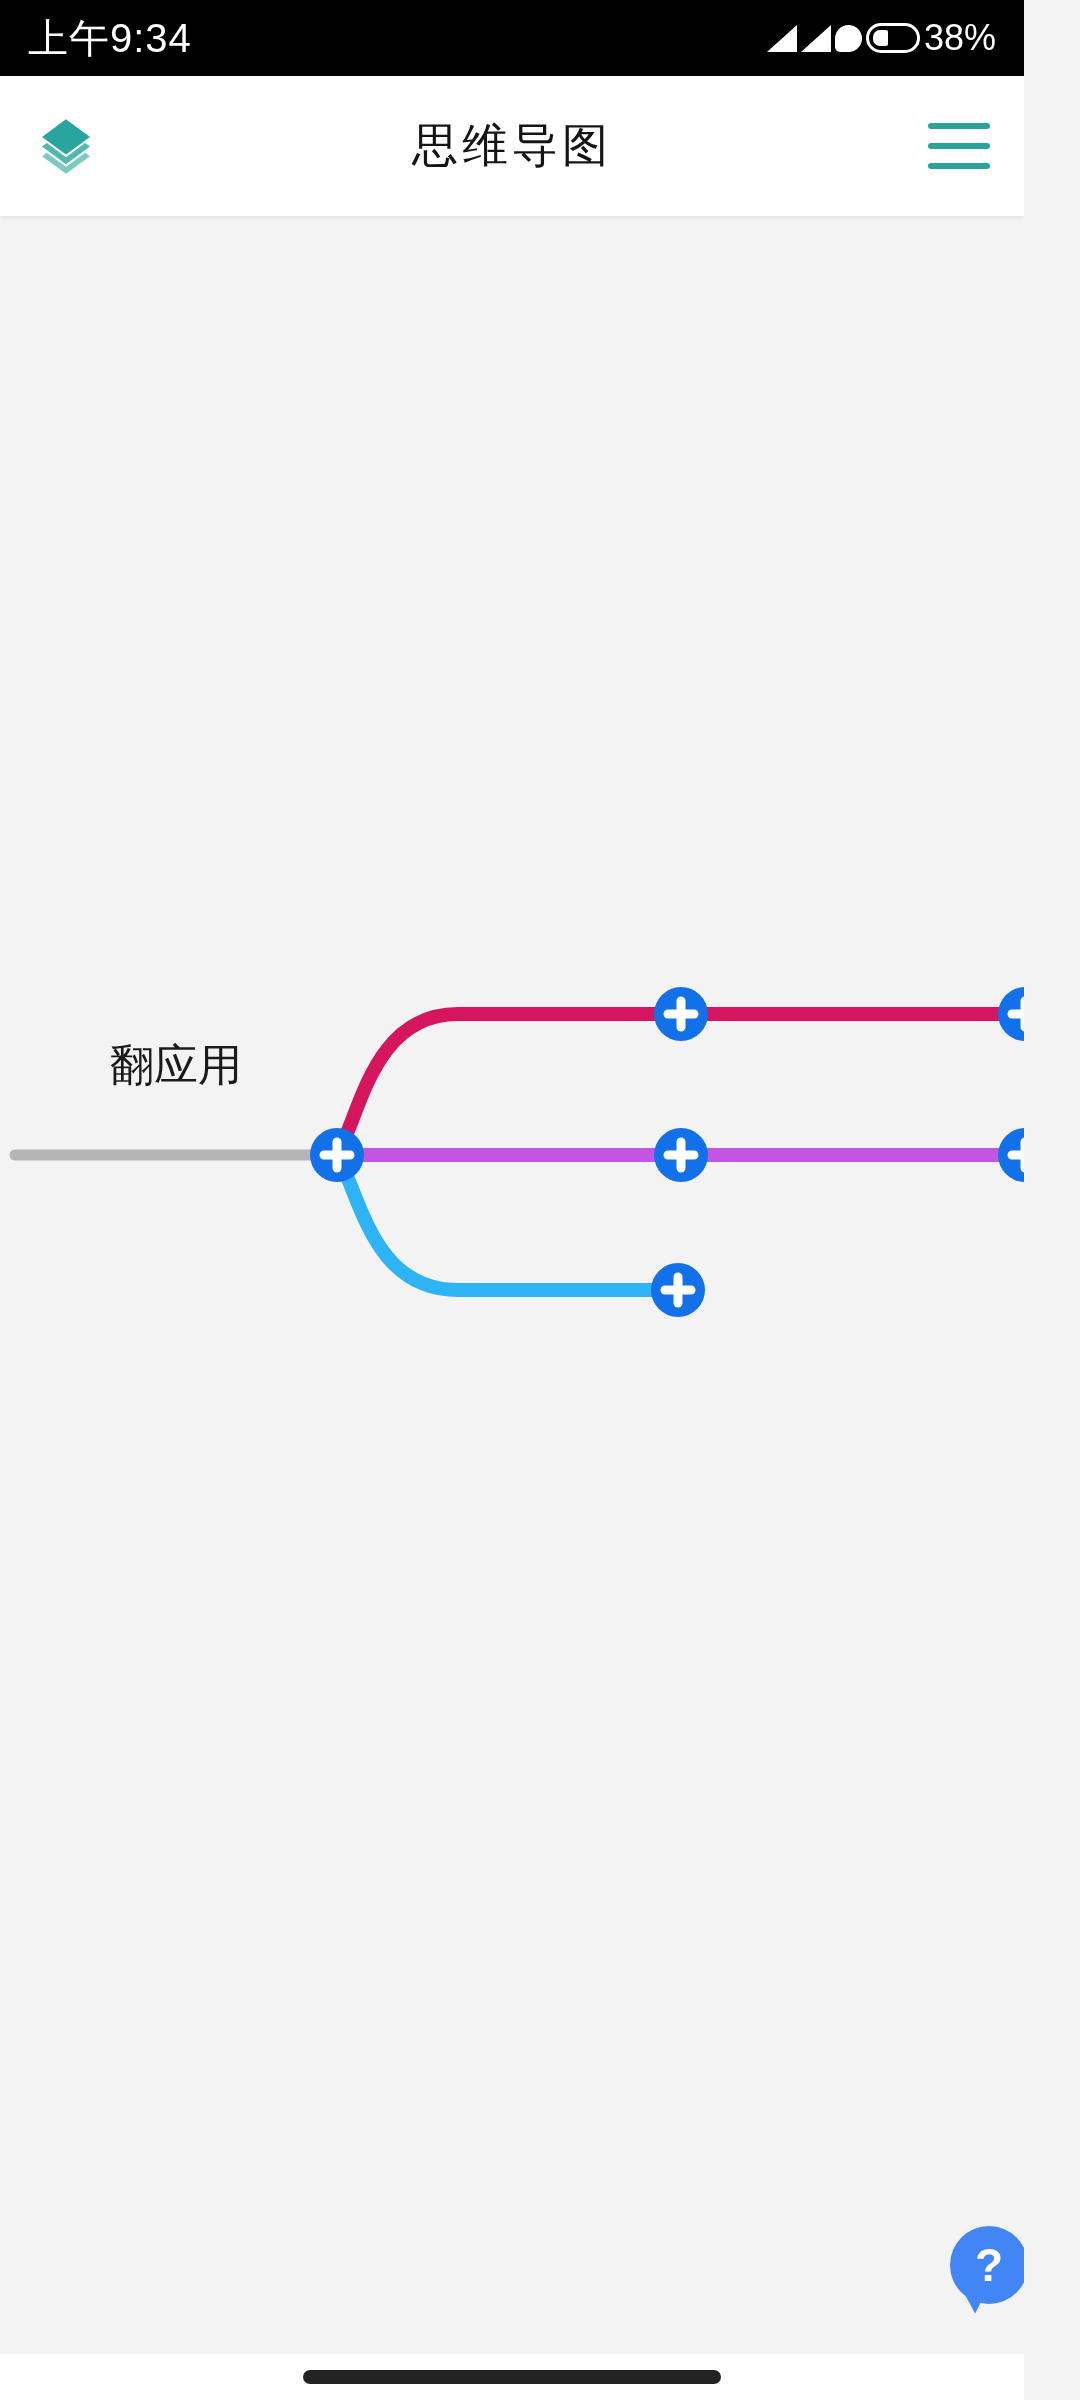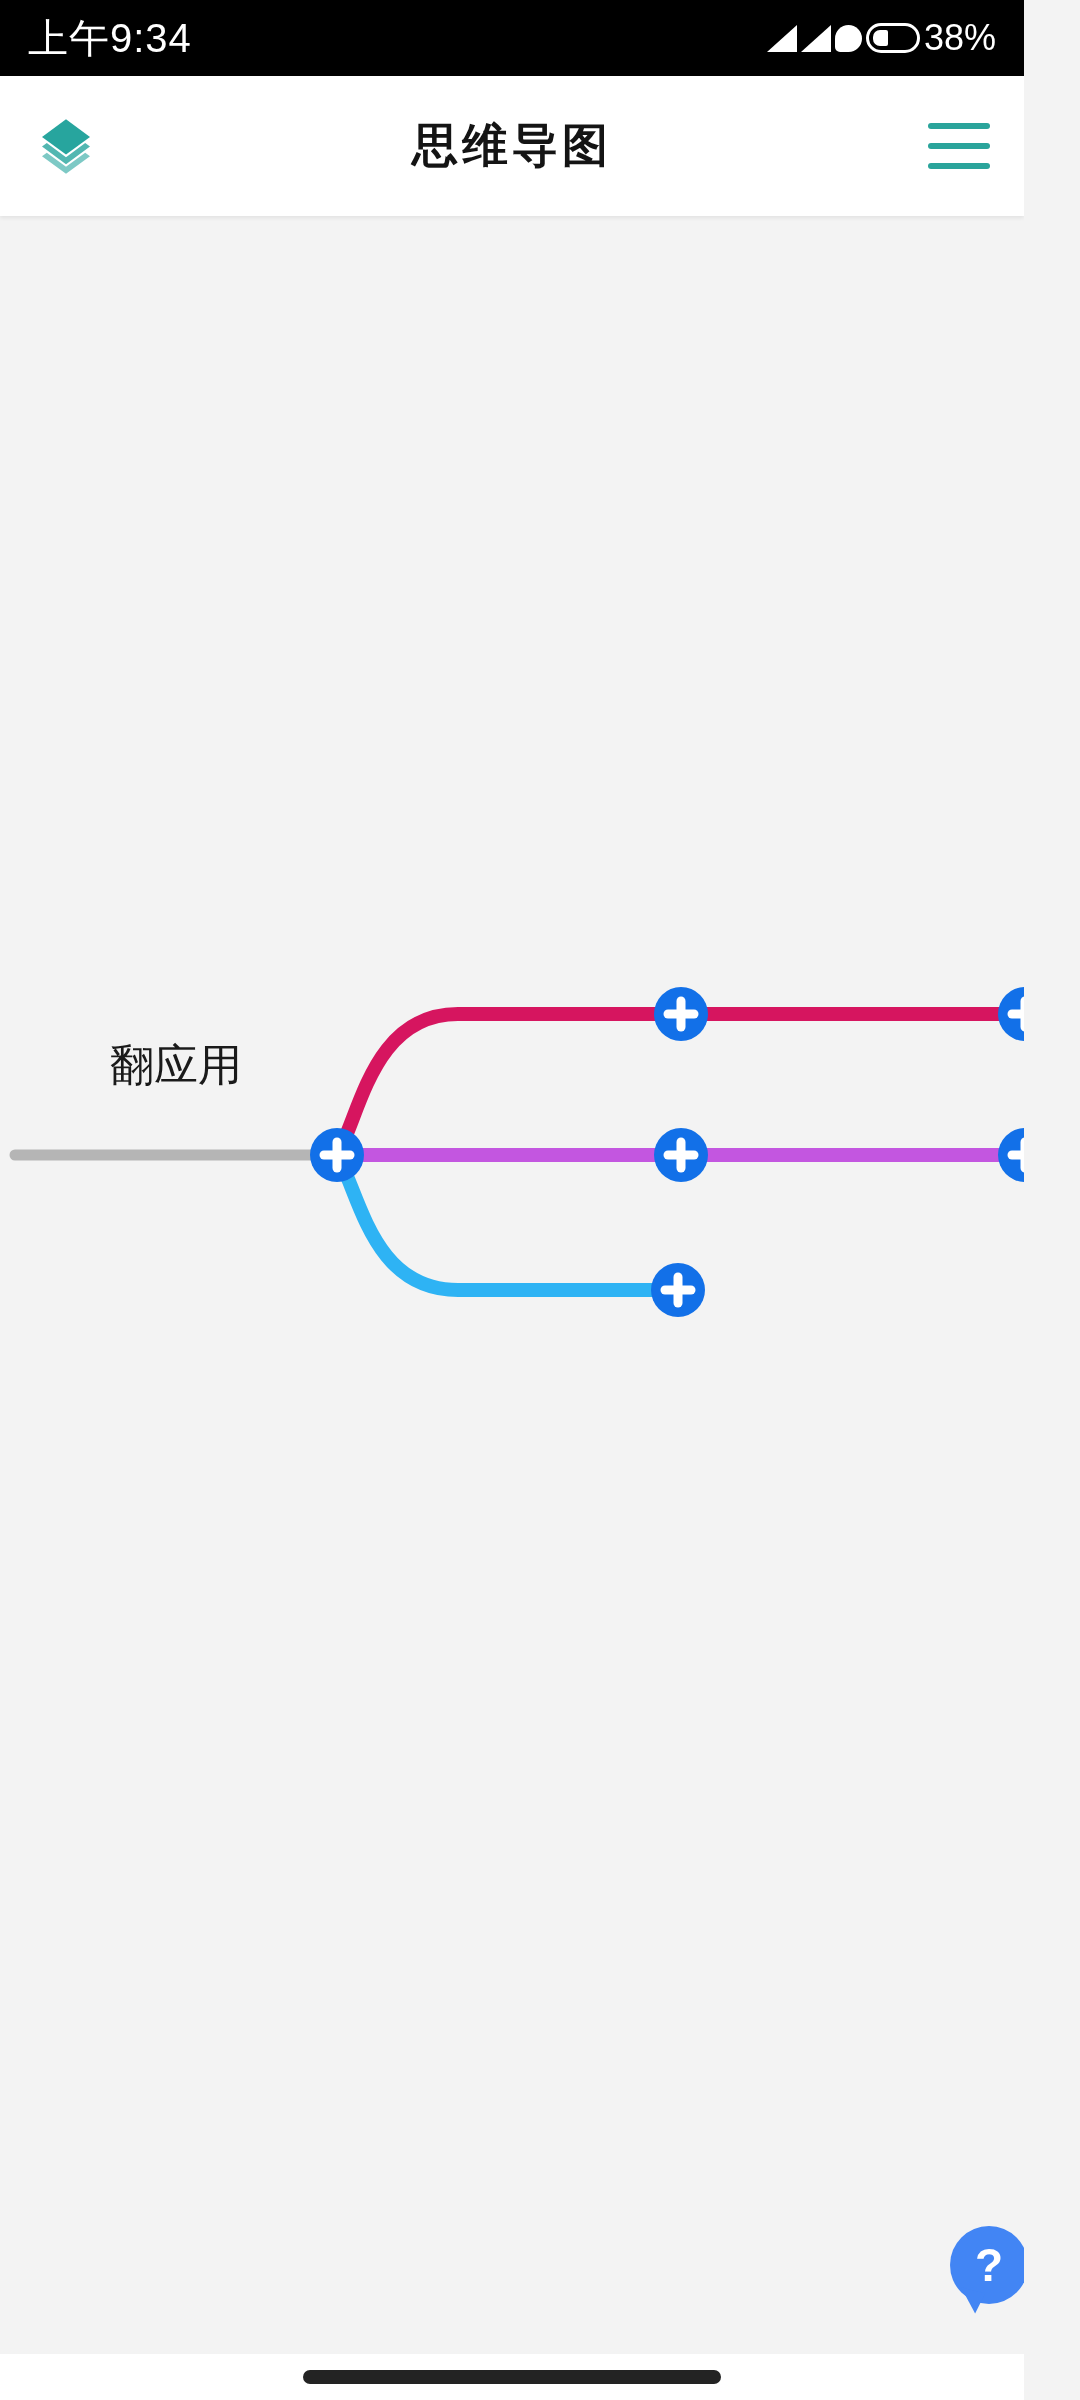--- a/index.html
+++ b/index.html
@@ -15,21 +15,21 @@
   .tri { width:0; height:0; border-left:30px solid transparent; border-bottom:27px solid #fff; }
   .dot-icon { width:27px; height:27px; background:#fff; border-radius:50% 50% 50% 5px; }
   .battery { position:relative; width:54px; height:30px; border:3px solid #fff; border-radius:15px; display:flex; align-items:stretch; padding:4px; }
   .battery-fill { width:38%; background:#fff; border-radius:7px 2px 2px 7px; }
   .pct { font-size:36px; }
 
   
   .app-bar { height:140px; background:#fff; display:flex; align-items:center; padding:0 34px; position:relative; box-shadow:0 2px 4px rgba(0,0,0,0.07); z-index:2; flex:0 0 auto; }
   .icon-btn { background:none; border:none; cursor:pointer; padding:0; }
   .layers { width:64px; height:64px; display:block; }
-  .title { position:absolute; left:50%; transform:translateX(-50%); font-size:46px; font-weight:700; color:#141414; letter-spacing:4px; white-space:nowrap; }
+  .title { position:absolute; left:50%; transform:translateX(-50%); font-size:46px; font-weight:400; color:#141414; letter-spacing:4px; white-space:nowrap; }
   .menu { margin-left:auto; display:flex; flex-direction:column; gap:14px; }
   .menu .bar { display:block; width:62px; height:6px; border-radius:3px; background:#2aa49b; }
 
   
   .canvas { position:relative; flex:1 1 auto; background:#f3f3f3; }
   .map { position:absolute; top:0; left:0; display:block; }
   .root-label { position:absolute; left:110px; top:820px; font-size:44px; color:#1a1a1a; cursor:pointer; }
 
   
   .fab { position:absolute; left:950px; top:2010px; width:78px; height:78px; border-radius:50%; background:#4285f4; border:none; color:#fff; font-size:46px; font-weight:700; cursor:pointer; line-height:1; }

